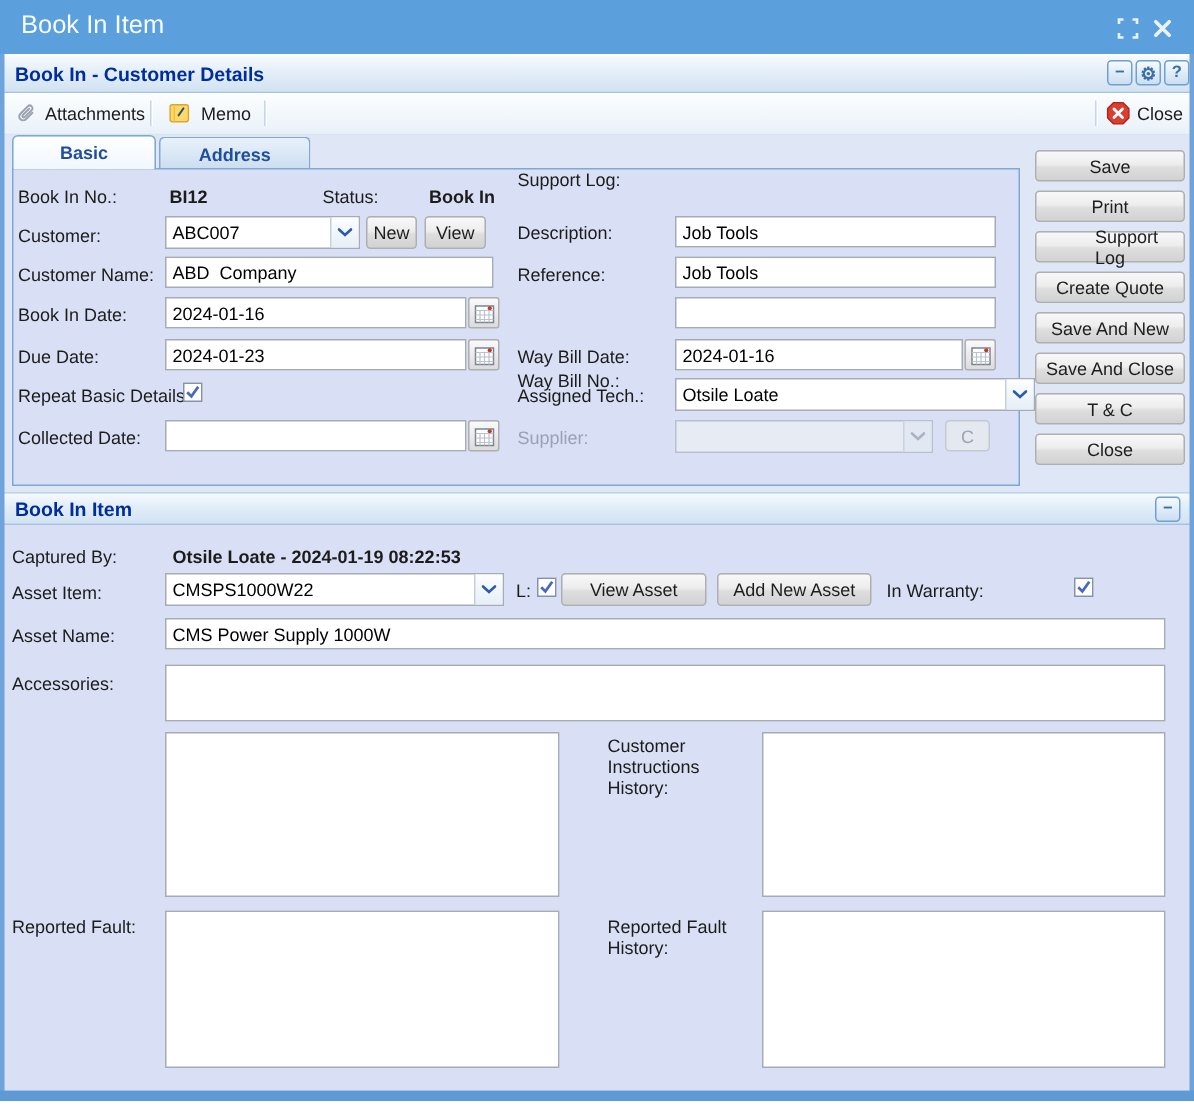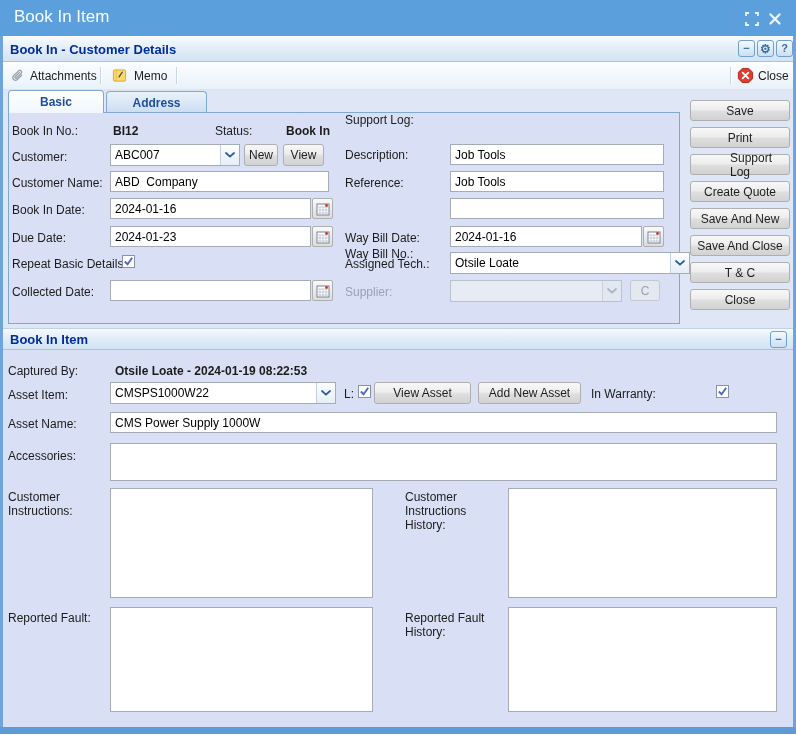--- a/index.html
+++ b/index.html
@@ -256,21 +256,20 @@
         <path d="M2 6l3 3 5-7" fill="none" stroke="#4A69BD" stroke-width="2"></path>
       </svg>
   </div>
 
   <span class="lbl" style="left:8px;top:417px;">Asset Name:</span>
   <input class="tb" style="left: 110px; top: 412px; width: 667px;" value="CMS Power Supply 1000W">
 
   <span class="lbl" style="left:8px;top:449px;">Accessories:</span>
   <textarea class="ta" style="left: 110px; top: 443px; width: 667px; height: 38px;"></textarea>
 
-  <span class="lbl wrap" style="left:8px;top:490px;width:96px;">Customer Instructions:</span>
   <textarea class="ta" style="left: 110px; top: 488px; width: 263px; height: 110px;"></textarea>
   <span class="lbl wrap" style="left:405px;top:490px;width:100px;">Customer Instructions History:</span>
   <textarea class="ta" style="left: 508px; top: 488px; width: 269px; height: 110px;"></textarea>
 
   <span class="lbl" style="left:8px;top:611px;">Reported Fault:</span>
   <textarea class="ta" style="left: 110px; top: 607px; width: 263px; height: 105px;"></textarea>
   <span class="lbl wrap" style="left:405px;top:611px;width:100px;">Reported Fault History:</span>
   <textarea class="ta" style="left: 508px; top: 607px; width: 269px; height: 105px;"></textarea>
 
   <div class="edge-l"></div>

